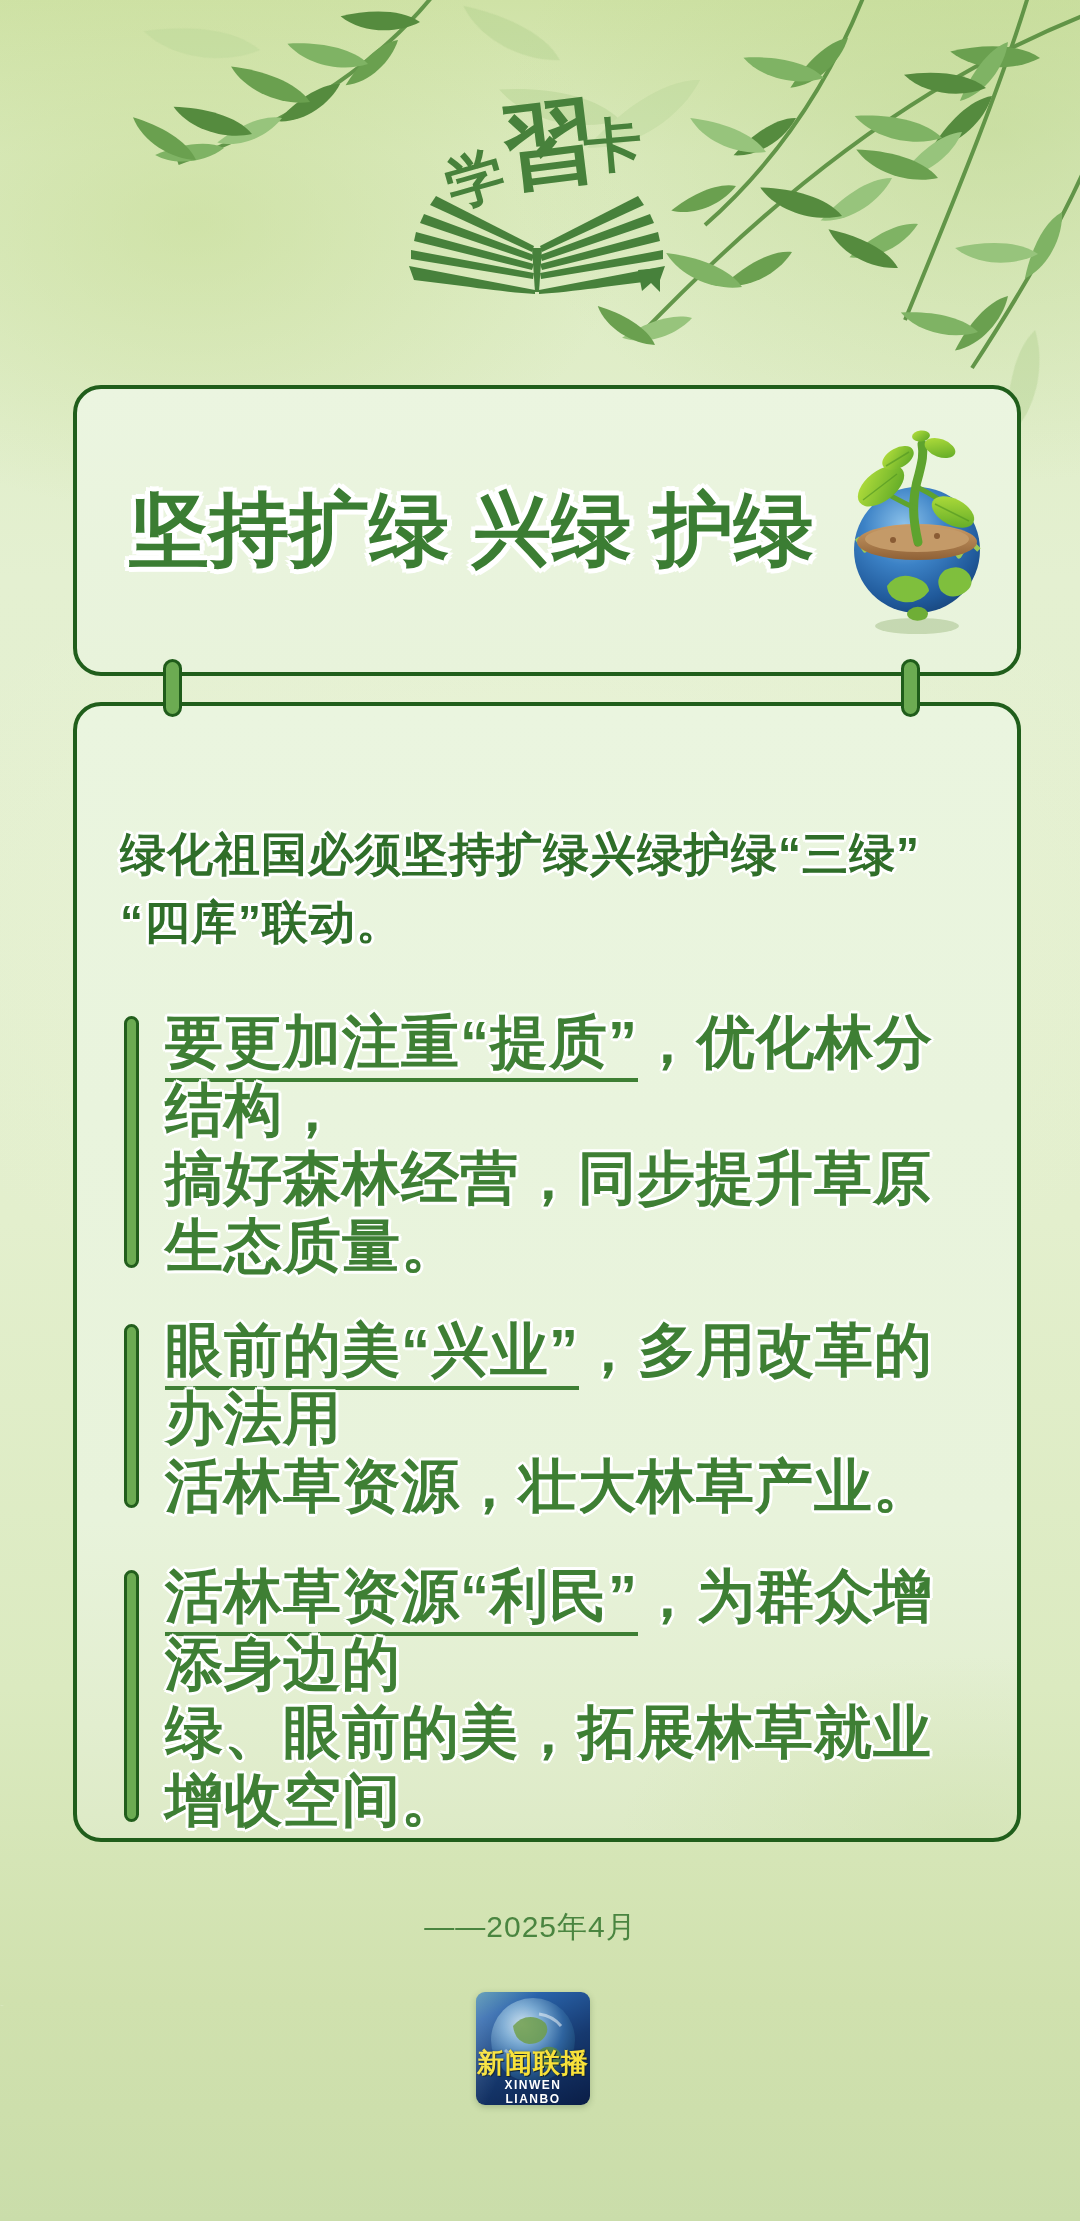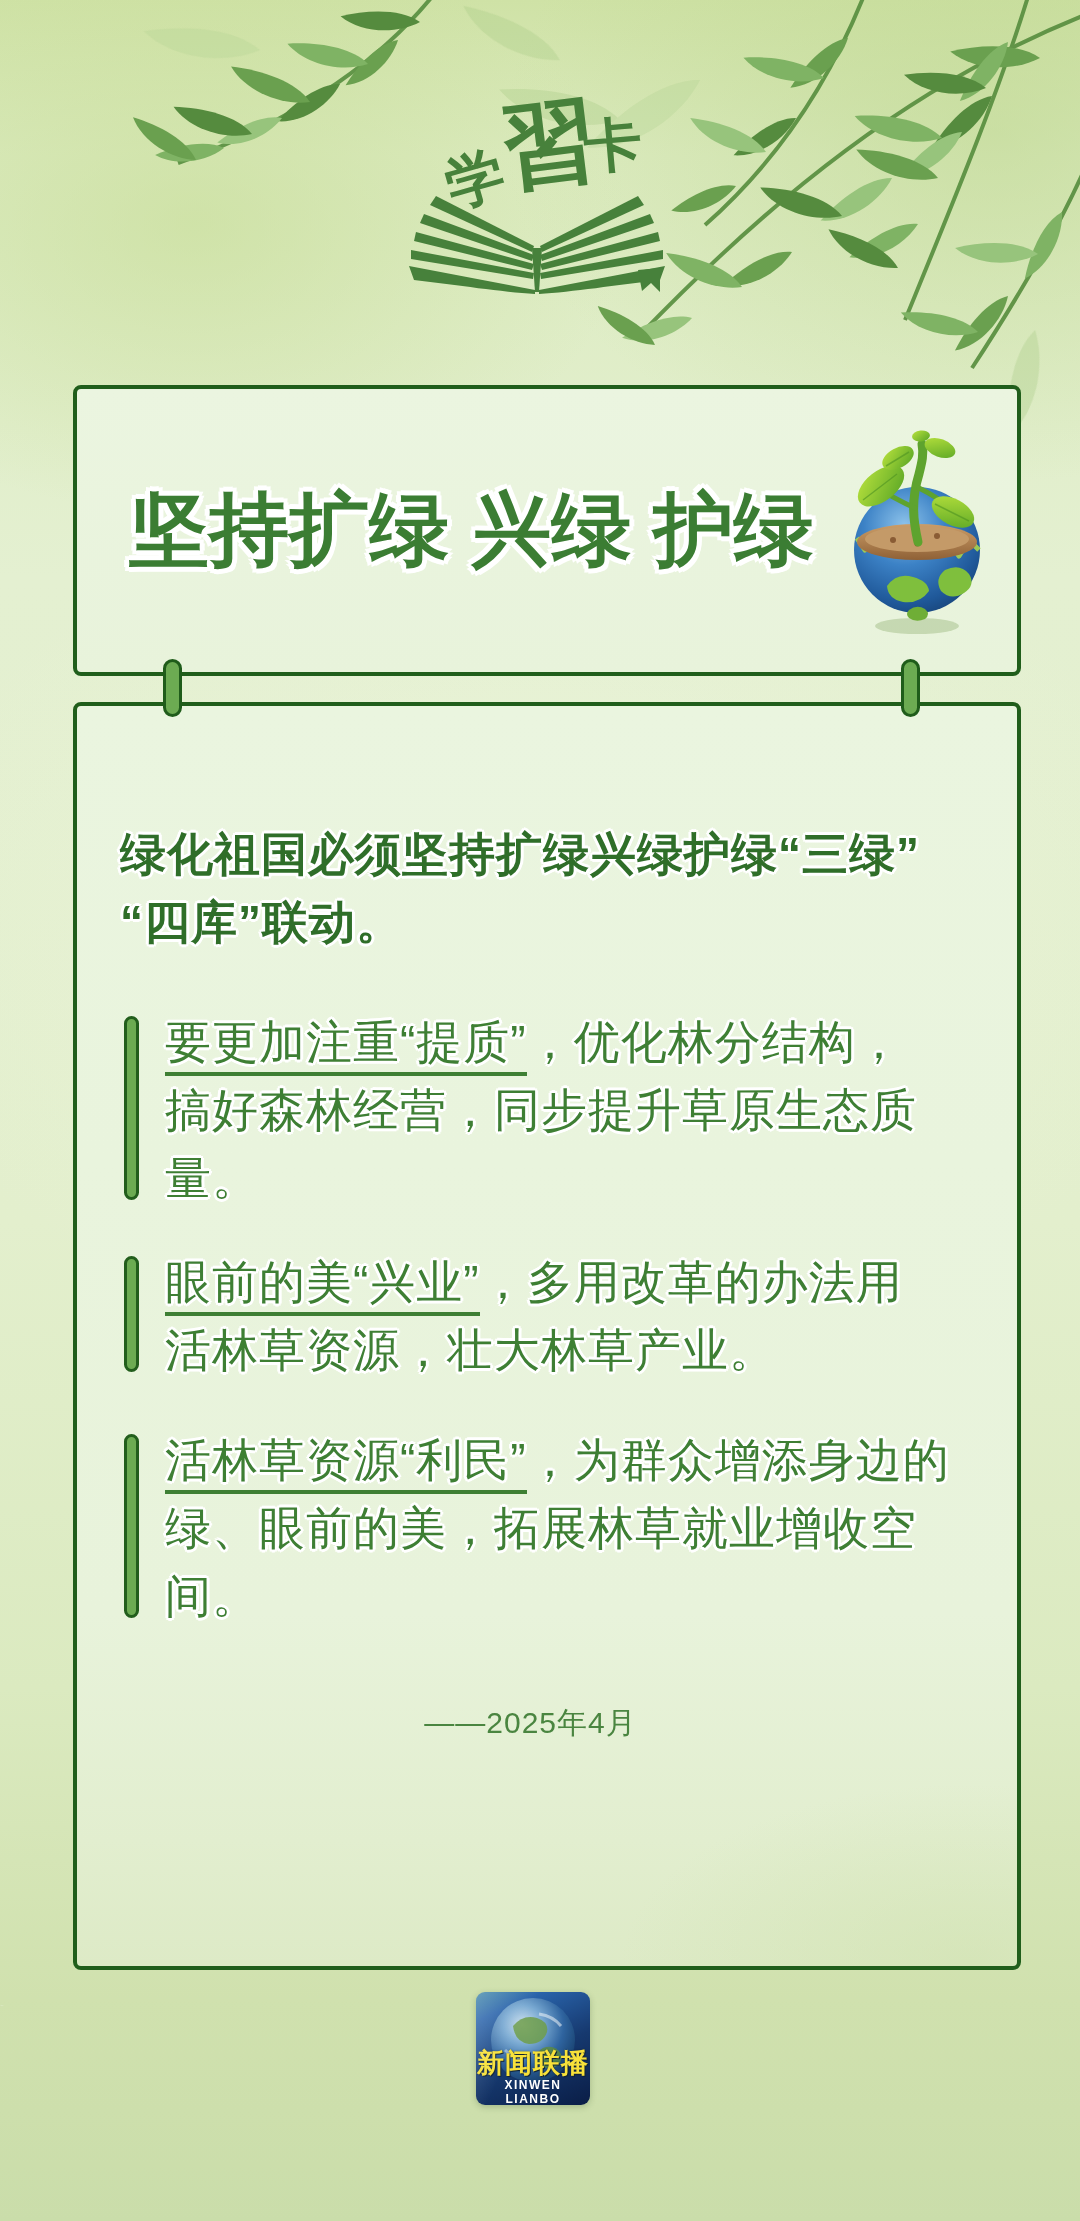--- a/index.html
+++ b/index.html
@@ -21,49 +21,49 @@
 
   
   .brand{left:402px;top:92px;width:275px;height:200px;z-index:1;color:#47813b;}
   .brand .ch{position:absolute;font-family:"DejaVu Serif","Liberation Serif",serif;font-weight:bold;line-height:1;}
   .brand .c1{left:44px;top:58px;font-size:58px;transform:rotate(-16deg);}
   .brand .c2{left:100px;top:4px;font-size:94px;transform:rotate(-7deg);}
   .brand .c3{left:182px;top:24px;font-size:58px;transform:rotate(-5deg);}
   .brand .book{position:absolute;left:0;top:86px;}
 
   
-  .card{box-sizing:border-box;background:#e9f4dd;border:4px solid #205e1b;border-radius:8px;z-index:2;}
+  .card{box-sizing:border-box;background:#e9f4dd;border:4px solid #205e1b;border-radius:28px;z-index:2;}
   .card1{left:73px;top:385px;width:948px;height:291px;display:flex;align-items:center;
          padding:0 24px 0 52px;
          background:linear-gradient(180deg,#ebf5e0 0%,#e8f3db 100%);}
   .title{flex:1;font-size:80px;font-weight:bold;color:#3b7d33;letter-spacing:0;white-space:nowrap;
          text-shadow:5px 0 0 #fff,-5px 0 0 #fff,0 5px 0 #fff,0 -5px 0 #fff,
                      4px 4px 0 #fff,-4px 4px 0 #fff,4px -4px 0 #fff,-4px -4px 0 #fff;}
   .sapling{width:152px;height:212px;margin-top:6px;flex:none;}
 
   .peg{position:absolute;width:19px;height:58px;border-radius:10px;background:#6cab52;
        border:3px solid #1f5c1a;box-sizing:border-box;z-index:3;}
   .peg-left{left:163px;top:659px;}
   .peg-right{left:901px;top:659px;}
 
-  .card2{left:73px;top:702px;width:948px;height:1268px;
+  .card2{left:73px;top:702px;width:948px;height:1140px;
          padding:114px 66px 0 43px;
          background:
            radial-gradient(500px 260px at 95% 100%, rgba(205,224,170,.5), rgba(205,224,170,0) 70%),
            linear-gradient(180deg,#eaf5df 0%,#e8f3db 72%,#e2eecf 90%,#ddeac6 100%);}
 
   .para{font-size:46px;line-height:68px;font-weight:bold;color:#2f6e29;letter-spacing:1px;}
   .ow{text-shadow:3px 0 0 #fff,-3px 0 0 #fff,0 3px 0 #fff,0 -3px 0 #fff,
                   2px 2px 0 #fff,-2px 2px 0 #fff,2px -2px 0 #fff,-2px -2px 0 #fff;}
 
   .bullet{display:flex;margin-left:4px;}
   .b1{margin-top:52px}.b2{margin-top:36px}.b3{margin-top:42px}
   .bar{flex:none;width:15px;border-radius:9px;background:#6cab52;border:3px solid #225e1c;
        box-sizing:border-box;margin:8px 0 12px 0;}
-  .btext{margin-left:26px;font-size:46px;line-height:68px;font-weight:normal;color:#3e7f34;letter-spacing:1px;}
+  .btext{margin-left:26px;font-size:58px;line-height:68px;font-weight:bold;color:#3e7f34;letter-spacing:1px;}
   .u{border-bottom:4px solid #3e7f34;padding-bottom:4px;}
 
   .attcustom{margin-top:70px;text-align:center;padding-right:10px;color:#4a8540;}
   .att-date{font-size:30px;line-height:46px;letter-spacing:1px;}
   .att-src{font-size:31px;line-height:46px;letter-spacing:2px;}
 
   
   .logo{left:476px;top:1992px;width:114px;height:113px;border-radius:9px;overflow:hidden;z-index:2;
         background:linear-gradient(155deg,#3f87a8 0%,#2a64ab 18%,#16396f 55%,#0a1d46 100%);
         box-shadow:0 2px 6px rgba(40,70,30,.25);}

